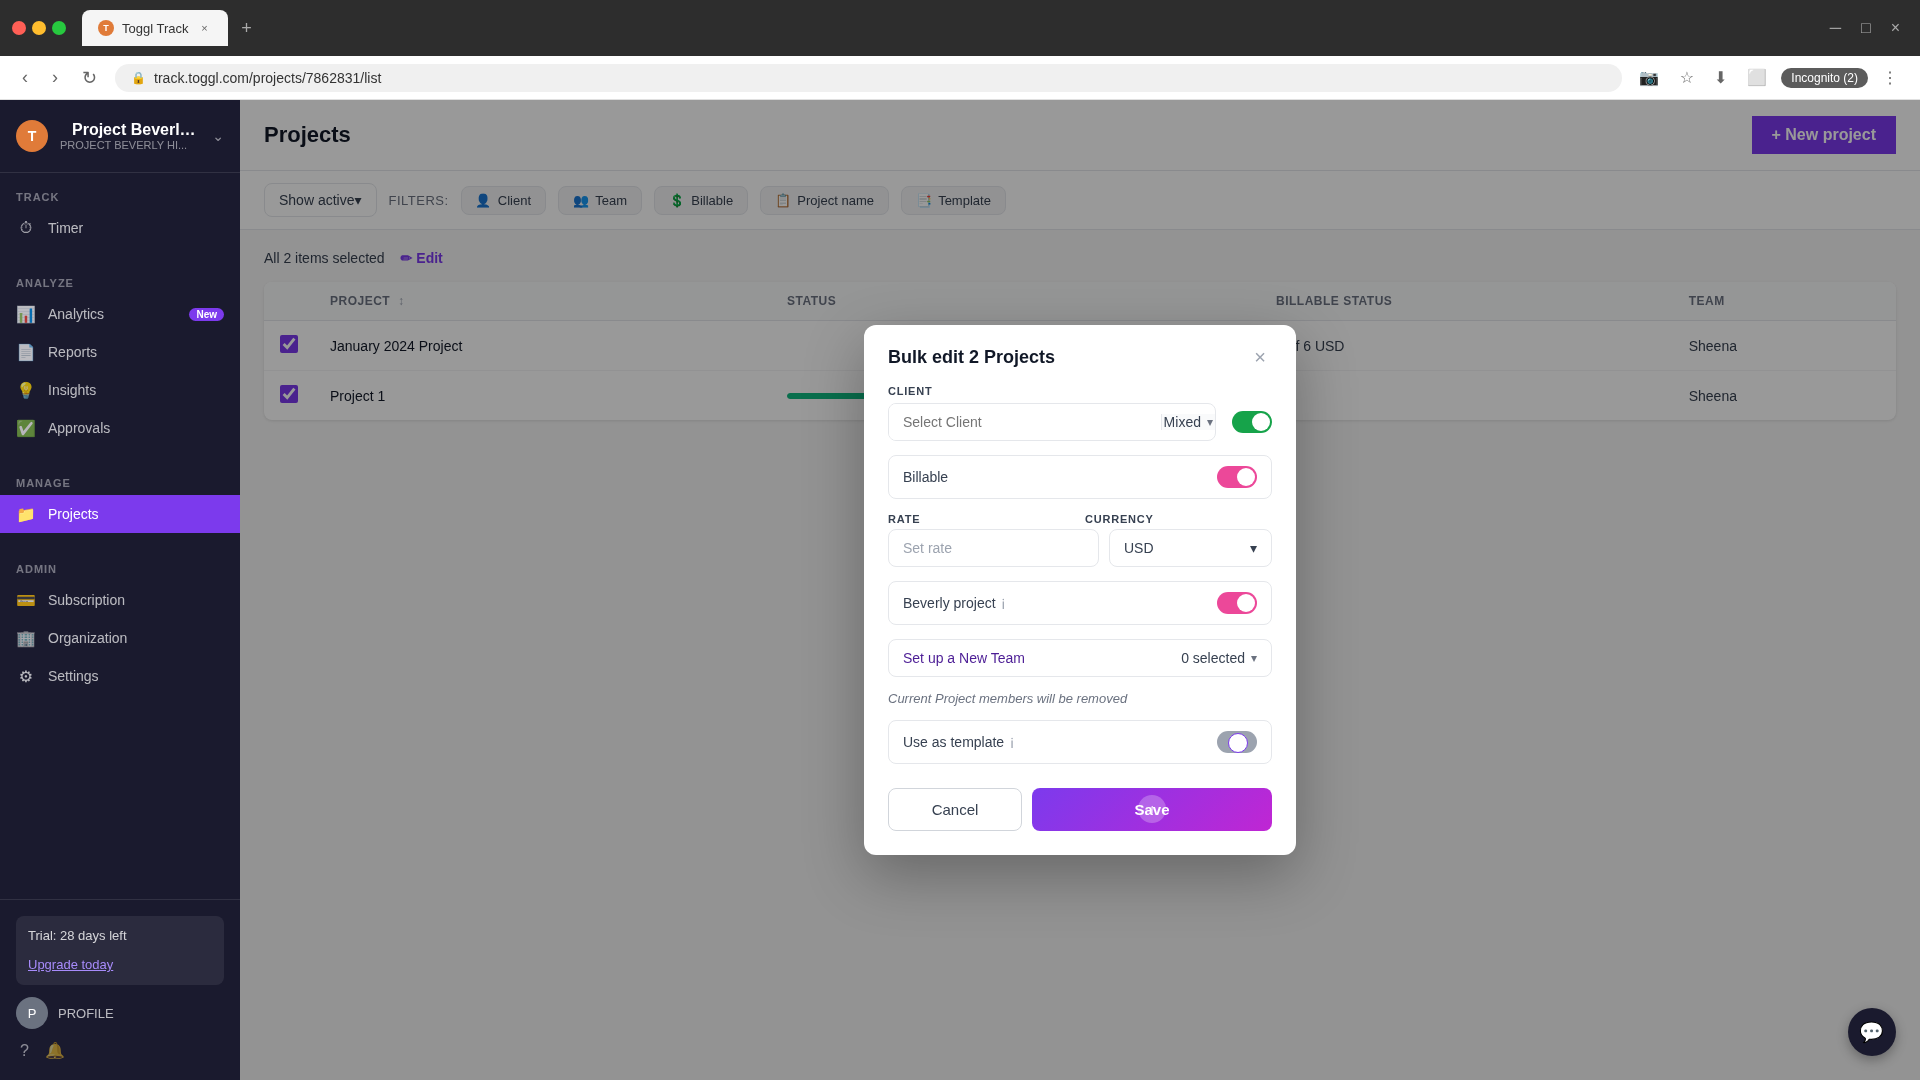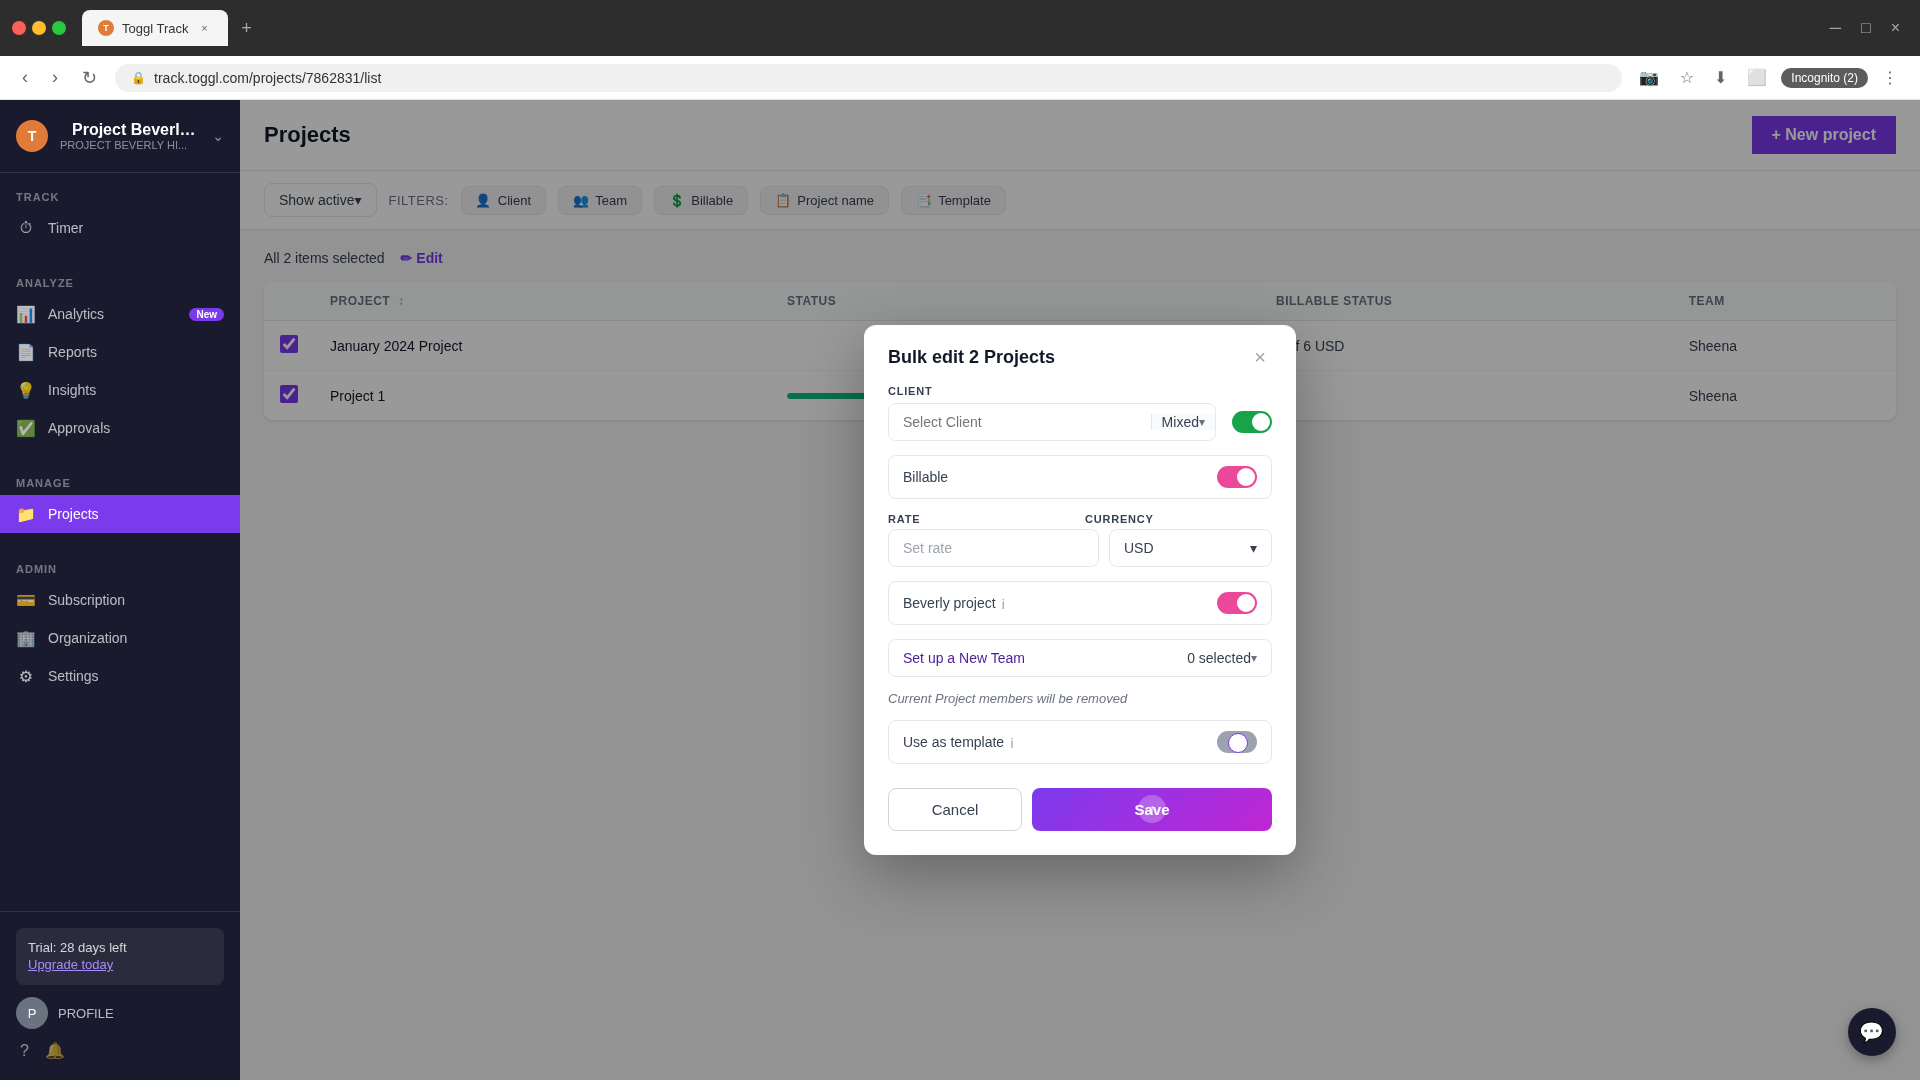--- a/index.html
+++ b/index.html
@@ -44,21 +44,21 @@
     .sidebar-chevron { color: rgba(255,255,255,0.5); font-size: 14px; }
     .sidebar-section { padding: 12px 0; }
     .sidebar-section-label { padding: 6px 16px; font-size: 11px; color: rgba(255,255,255,0.4); text-transform: uppercase; letter-spacing: 1px; font-weight: 700; }
     .sidebar-item { padding: 9px 16px; display: flex; align-items: center; gap: 12px; cursor: pointer; border-radius: 0; color: rgba(255,255,255,0.7); font-size: 14px; transition: background 0.15s; }
     .sidebar-item.active { background: #7c3aed; color: #fff; }
     .sidebar-item-icon { width: 20px; height: 20px; display: flex; align-items: center; justify-content: center; font-size: 16px; flex-shrink: 0; }
     .sidebar-item-label { flex: 1; }
     .badge-new { background: #7c3aed; color: #fff; border-radius: 8px; padding: 1px 7px; font-size: 10px; font-weight: 600; }
     .sidebar-footer { margin-top: auto; padding: 16px; border-top: 1px solid rgba(255,255,255,0.1); }
     .trial-box { background: rgba(255,255,255,0.08); border-radius: 8px; padding: 12px; margin-bottom: 12px; }
-    .trial-text { font-size: 13px; color: rgba(255,255,255,0.8); margin-bottom: 0; }
+    .trial-text { font-size: 13px; color: rgba(255,255,255,0.8); margin-bottom: 12px; }
     .upgrade-link { font-size: 13px; color: #a78bfa; text-decoration: underline; cursor: pointer; }
     .profile-row { display: flex; align-items: center; gap: 10px; }
     .profile-avatar { width: 32px; height: 32px; border-radius: 50%; background: #6b7280; display: flex; align-items: center; justify-content: center; font-size: 13px; color: white; }
     .profile-label { font-size: 13px; color: rgba(255,255,255,0.7); }
     .sidebar-bottom-icons { display: flex; gap: 8px; margin-top: 8px; }
     .sidebar-icon-btn { background: transparent; border: none; color: rgba(255,255,255,0.5); font-size: 16px; cursor: pointer; padding: 4px; }
 
     
     .main-content { flex: 1; display: flex; flex-direction: column; background: #f5f5f5; overflow: hidden; position: relative; }
 
@@ -97,38 +97,38 @@
 
     
     .modal { background: #fff; border-radius: 12px; width: 432px; box-shadow: 0 20px 60px rgba(0,0,0,0.3); overflow: hidden; }
     .modal-header { padding: 20px 24px 16px; display: flex; align-items: center; justify-content: space-between; }
     .modal-title { font-size: 18px; font-weight: 700; color: #111827; }
     .modal-close-btn { background: transparent; border: none; color: #9ca3af; font-size: 20px; cursor: pointer; padding: 2px 6px; border-radius: 4px; line-height: 1; }
     .modal-body { padding: 0 24px 24px; display: flex; flex-direction: column; gap: 14px; }
     .field-label { font-size: 11px; font-weight: 700; color: #374151; text-transform: uppercase; letter-spacing: 0.8px; margin-bottom: 6px; }
     .client-row { display: flex; align-items: center; border: 1.5px solid #e5e7eb; border-radius: 8px; overflow: hidden; }
     .client-input { flex: 1; border: none; padding: 10px 14px; font-size: 14px; color: #9ca3af; outline: none; }
-    .client-mixed { display: flex; align-items: center; padding: 0 10px; border-left: 1.5px solid #e5e7eb; background: #f9fafb; cursor: pointer; font-size: 14px; color: #374151; font-weight: 500; }
+    .client-mixed { display: flex; align-items: center; gap: 6px; padding: 0 2px; border-left: 1.5px solid #e5e7eb; background: #f9fafb; cursor: pointer; font-size: 14px; color: #374151; font-weight: 500; }
     .client-mixed-chevron { color: #6b7280; font-size: 12px; }
     .toggle-green { width: 40px; height: 22px; background: #16a34a; border-radius: 11px; position: relative; cursor: pointer; margin-left: 8px; flex-shrink: 0; }
     .toggle-green::after { content: ''; position: absolute; top: 2px; right: 2px; width: 18px; height: 18px; background: #fff; border-radius: 50%; }
     .toggle-pink { width: 40px; height: 22px; background: #ec4899; border-radius: 11px; position: relative; cursor: pointer; flex-shrink: 0; }
     .toggle-pink::after { content: ''; position: absolute; top: 2px; right: 2px; width: 18px; height: 18px; background: #fff; border-radius: 50%; }
     .toggle-half { width: 40px; height: 22px; background: #9ca3af; border-radius: 11px; position: relative; cursor: pointer; flex-shrink: 0; }
     .toggle-half::after { content: ''; position: absolute; top: 2px; left: 11px; width: 18px; height: 18px; background: #fff; border-radius: 50%; border: 1.5px solid #7c3aed; }
     .field-row { display: flex; align-items: center; justify-content: space-between; border: 1.5px solid #e5e7eb; border-radius: 8px; padding: 10px 14px; }
     .field-row-label { font-size: 14px; color: #374151; display: flex; align-items: center; gap: 6px; }
     .info-icon { color: #9ca3af; font-size: 14px; cursor: pointer; }
     .rate-currency-row { display: flex; gap: 10px; }
     .rate-input { flex: 1; border: 1.5px solid #e5e7eb; border-radius: 8px; padding: 10px 14px; font-size: 14px; color: #9ca3af; outline: none; }
     .rate-input::placeholder { color: #9ca3af; }
     .currency-select { flex: 1; border: 1.5px solid #e5e7eb; border-radius: 8px; padding: 10px 14px; font-size: 14px; color: #374151; display: flex; align-items: center; justify-content: space-between; cursor: pointer; }
     .team-row { display: flex; align-items: center; justify-content: space-between; border: 1.5px solid #e5e7eb; border-radius: 8px; padding: 10px 14px; cursor: pointer; }
     .team-label { font-size: 14px; color: #4c1d95; text-align: center; }
-    .team-selected { font-size: 14px; color: #374151; display: flex; align-items: center; }
+    .team-selected { font-size: 14px; color: #374151; display: flex; align-items: center; gap: 6px; }
     .team-chevron { color: #6b7280; font-size: 12px; }
     .note-text { font-size: 13px; color: #6b7280; font-style: italic; }
     .template-row { display: flex; align-items: center; justify-content: space-between; border: 1.5px solid #e5e7eb; border-radius: 8px; padding: 10px 14px; }
     .modal-footer { padding: 0 24px 24px; display: flex; gap: 10px; }
     .cancel-btn { flex: 1; background: #fff; border: 1.5px solid #d1d5db; border-radius: 8px; padding: 12px; font-size: 15px; color: #374151; cursor: pointer; font-weight: 500; }
     .save-btn { flex: 2; background: linear-gradient(135deg, #7c3aed, #c026d3); border: none; border-radius: 8px; padding: 12px; font-size: 15px; color: #fff; cursor: pointer; font-weight: 600; position: relative; overflow: hidden; }
     .save-btn-cursor { position: absolute; bottom: 8px; left: 50%; transform: translateX(-50%); width: 28px; height: 28px; background: rgba(255,255,255,0.25); border-radius: 50%; display: flex; align-items: center; justify-content: center; }
 
     
     .support-widget { position: fixed; bottom: 24px; right: 24px; width: 48px; height: 48px; background: #1a1a2e; border-radius: 50%; display: flex; align-items: center; justify-content: center; cursor: pointer; box-shadow: 0 4px 12px rgba(0,0,0,0.3); z-index: 200; }

